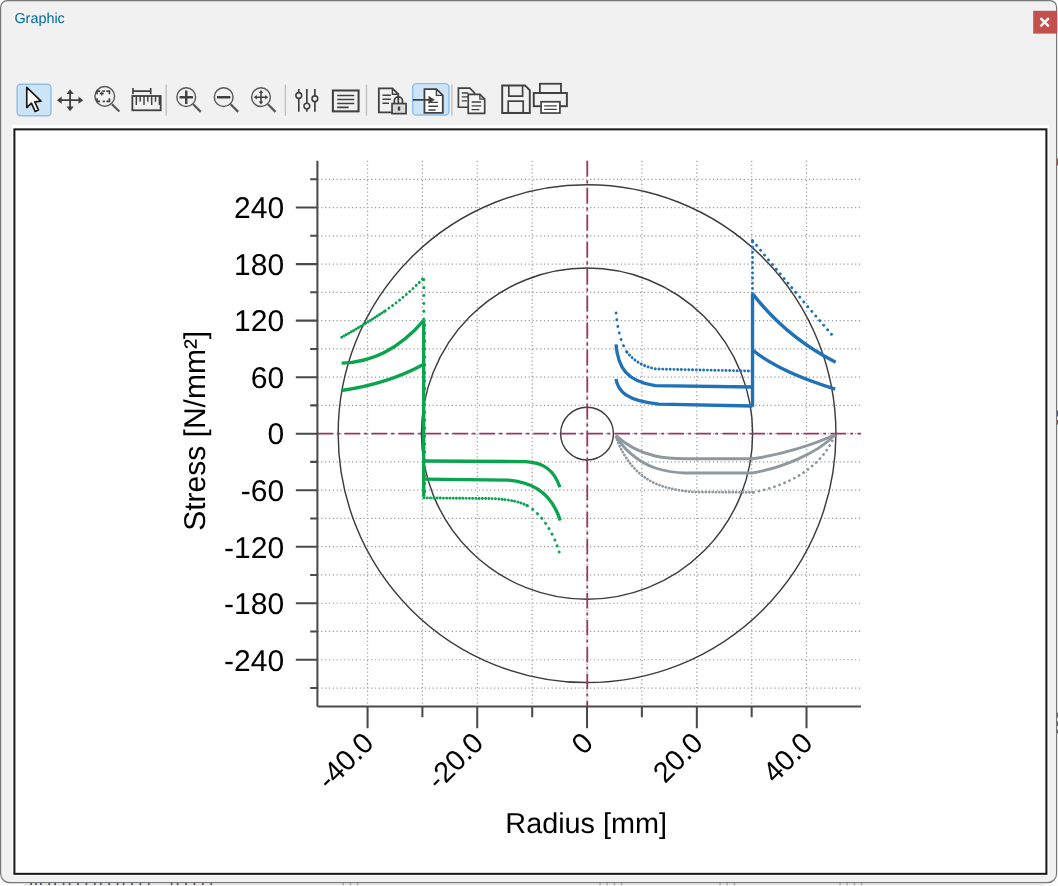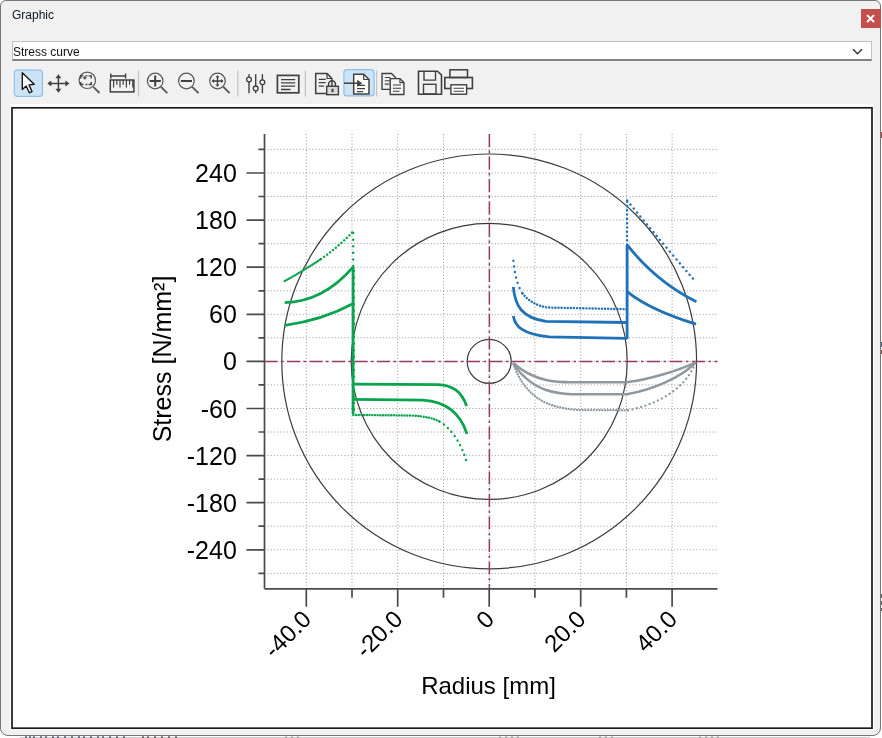--- a/index.html
+++ b/index.html
@@ -1,17 +1,17 @@
 <!DOCTYPE html>
 <html><head><meta charset="utf-8"><title>Graphic</title><style>
 * {margin:0;padding:0;box-sizing:border-box;}
 html,body {width:882px;height:738px;background:#ffffff;font-family:"Liberation Sans",sans-serif;overflow:hidden;position:relative;}
 #below {position:absolute;left:0;top:728px;width:882px;height:10px;background:#fdfdfd;}
 #win {position:absolute;left:0;top:0;width:881px;height:735.5px;background:#f1f1f1;border:1.3px solid #777777;border-radius:6px 6px 8px 8px;}
-#title {position:absolute;left:11px;top:7px;font-size:12px;color:#0f172a;}
+#title {position:absolute;left:11px;top:7px;font-size:12px;color:#0369a1;}
 #close {position:absolute;left:860px;top:7.5px;width:19.5px;height:19.5px;background:#c4504e;}
 #combo {position:absolute;left:10.5px;top:40.3px;width:860.5px;height:19.7px;background:#ffffff;border:1px solid #c2c2c2;border-bottom:2px solid #828282;}
 #combo span {position:absolute;left:0.5px;top:3px;font-size:12px;color:#111;}
 #chart {position:absolute;left:9px;top:103px;}
 </style></head><body>
 <div id="below">
 <svg width="882" height="10" viewBox="0 0 882 10" style="position:absolute;left:0;top:0">
 <path d="M20,9.5 H870" stroke="#cccccc" stroke-width="1"></path>
 <g stroke-width="1.4">
 <path d="M26,7 v3 M30,7 v3 M34,7.5 v2.5 M41,7 v3 M46,7 v3 M53,7 v3 M58,7.5 v2.5 M65,7 v3 M72,7 v3 M79,7 v3 M84,7.5 v2.5 M91,7 v3 M91,7 v3 M98,7 v3 M103,7 v3 M110,7.5 v2.5 M117,7 v3 M124,7 v3" stroke="#45536e"></path>
@@ -27,26 +27,20 @@
 <path d="M881,132 v6" stroke="#b04545" stroke-width="2"></path>
 <path d="M881,342 v5" stroke="#4a5a80" stroke-width="2"></path>
 <path d="M881,350 v4" stroke="#a05050" stroke-width="2"></path>
 <path d="M881,594 v4 M881,601 v4 M881,608 v3" stroke="#606060" stroke-width="2"></path>
 </svg>
 <div id="win">
 <div id="title">Graphic</div>
 <div id="close"><svg width="19" height="19" viewBox="0 0 19 19">
         <path d="M6.1,6.1 L13,13 M13,6.1 L6.1,13" stroke="#ffffff" stroke-width="2"></path>
       </svg></div>
-<div id="combo">
-      <span>Stress curve</span>
-<svg width="11" height="8" viewBox="0 0 11 8" style="position:absolute;right:8px;top:5.5px">
-        <path d="M1,1.2 L5.5,5.8 L10,1.2" fill="none" stroke="#3a3a3a" stroke-width="1.5"></path>
-      </svg>
-</div>
 <svg width="882" height="110" viewBox="0 0 882 110" style="position:absolute;left:0;top:0;pointer-events:none">
 <rect x="13.3" y="69.2" width="28.2" height="26.2" rx="3" fill="#cde4f7" stroke="#8fc0ea" stroke-width="1.2"></rect>
 <path d="M21.3,71.8 l0,16.8 l3.9,-3.6 l3.1,6.8 l2.7,-1.2 l-3,-6.7 l5.2,-0.6 z" fill="#ffffff" stroke="#1a1a1a" stroke-width="1.4" stroke-linejoin="round"></path>
 <path d="M57.4,75.5 V89.5 M48.7,82.5 H66.1" stroke="#404040" stroke-width="1.5"></path>
 <path d="M57.4,73.3 l-3,4 h6 z" fill="#404040"></path>
 <path d="M57.4,91.7 l-3,-4 h6 z" fill="#404040"></path>
 <path d="M46.4,82.5 l4,-3 v6 z" fill="#404040"></path>
 <path d="M68.4,82.5 l-4,-3 v6 z" fill="#404040"></path>
 <circle cx="86.3" cy="79.3" r="8.2" fill="none" stroke="#585858" stroke-width="1.2"></circle>
 <path d="M92.3,85.8 l6.2,6.2" stroke="#585858" stroke-width="1.8"></path>

